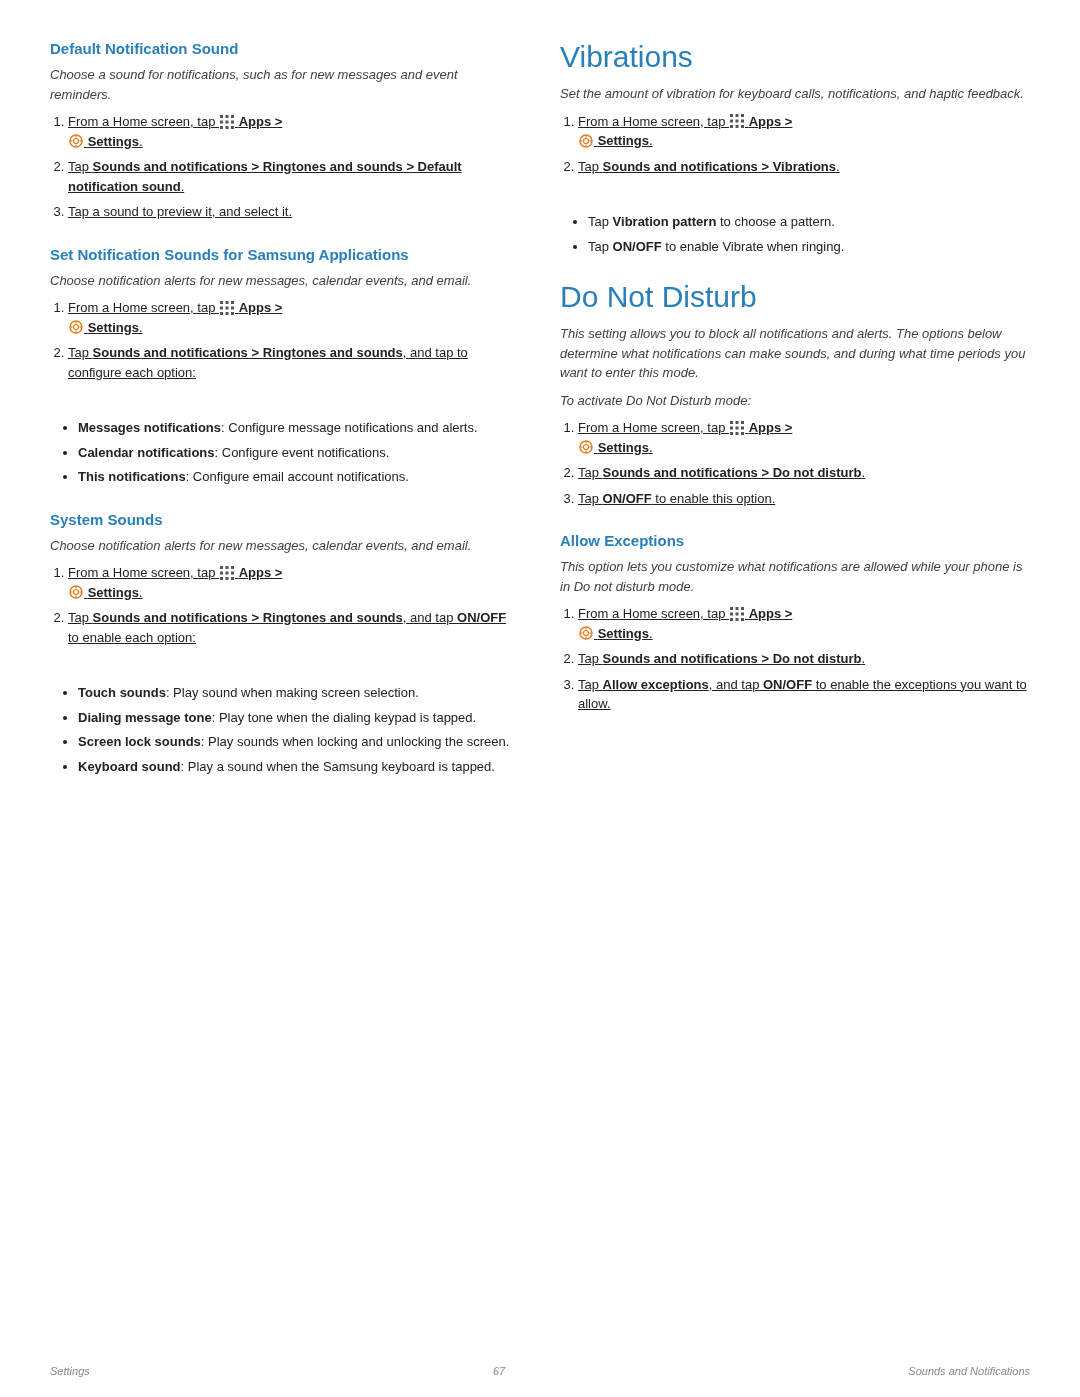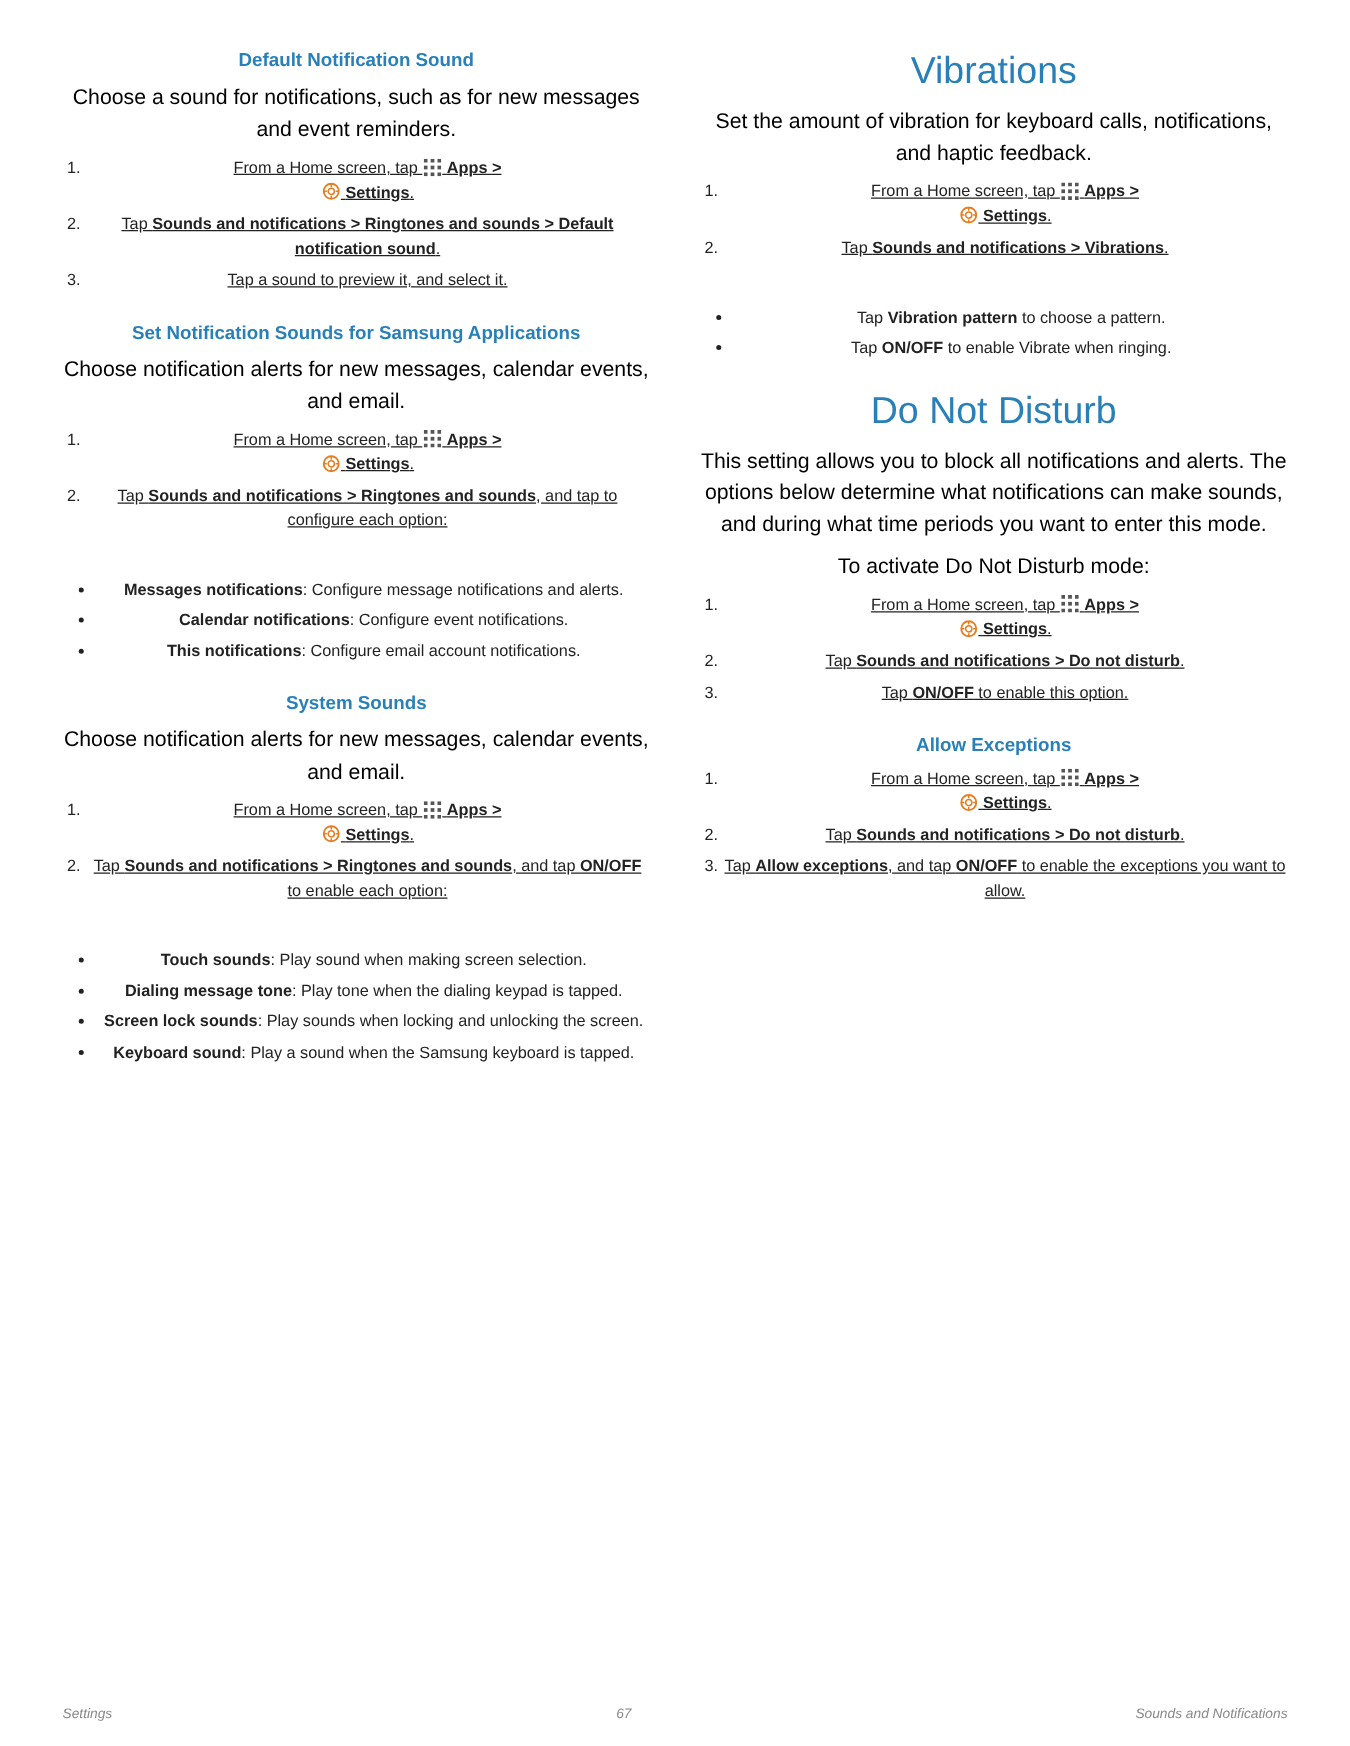--- a/index.html
+++ b/index.html
@@ -10,21 +10,20 @@
       color: #222;
       width: 1080px;
       min-height: 1397px;
       position: relative;
     }
     .page {
       display: flex;
       flex-direction: row;
       padding: 40px 50px 60px 50px;
       gap: 40px;
-      text-align: center;
     }
     .left-col {
       flex: 1;
       min-width: 0;
     }
     .right-col {
       flex: 1;
       min-width: 0;
     }
     h2.section-title {
@@ -35,24 +34,25 @@
       margin-top: 0;
     }
     h1.big-title {
       font-size: 30px;
       color: #2980b9;
       font-weight: normal;
       margin-bottom: 10px;
       margin-top: 0;
     }
     p {
-      font-size: 17px;
-      color: #000000;
+      font-size: 13px;
+      color: #404040;
       margin-bottom: 8px;
       line-height: 1.5;
+      font-style: italic;
     }
     .section {
       margin-bottom: 24px;
     }
     ol {
       margin-left: 18px;
       margin-bottom: 8px;
       text-decoration: underline;
     }
     ol li {
@@ -352,20 +352,21 @@
           Tap <span class="bold">Sounds and notifications &gt; Do not disturb</span>.
         </li>
         <li>
           Tap <span class="bold">ON/OFF</span> to enable this option.
         </li>
       </ol>
     </div>
 
     <div class="section">
       <h2 class="section-title">Allow Exceptions</h2>
+      <p>This option lets you customize what notifications are allowed while your phone is in Do not disturb mode.</p>
       <ol>
         <li>
           From a Home screen, tap
           <span class="apps-icon">
             <svg viewBox="0 0 14 14" xmlns="http://www.w3.org/2000/svg">
               <rect x="0" y="0" width="3" height="3" fill="#555"></rect>
               <rect x="5.5" y="0" width="3" height="3" fill="#555"></rect>
               <rect x="11" y="0" width="3" height="3" fill="#555"></rect>
               <rect x="0" y="5.5" width="3" height="3" fill="#555"></rect>
               <rect x="5.5" y="5.5" width="3" height="3" fill="#555"></rect>

